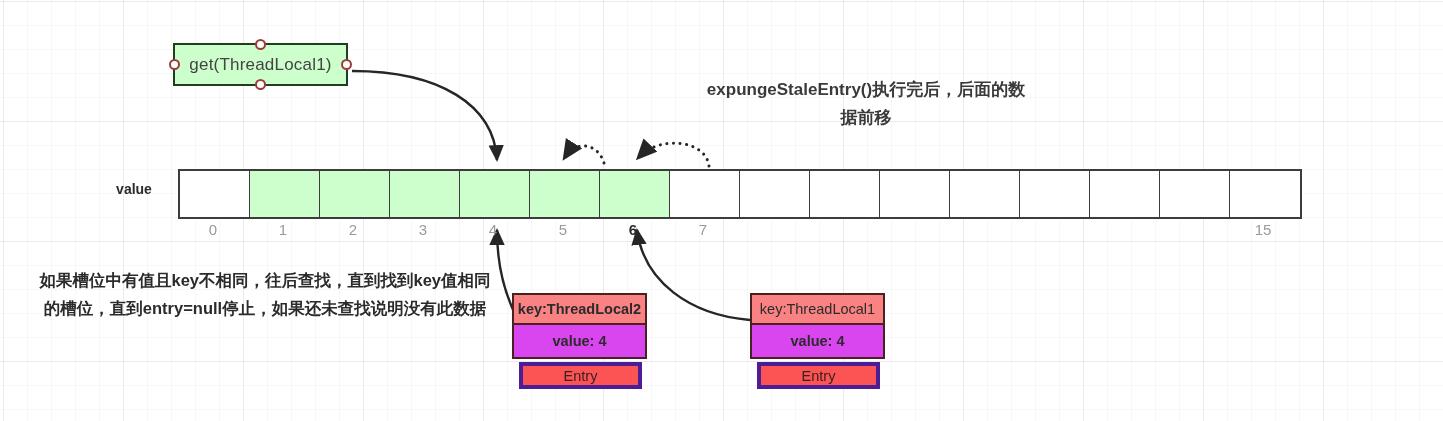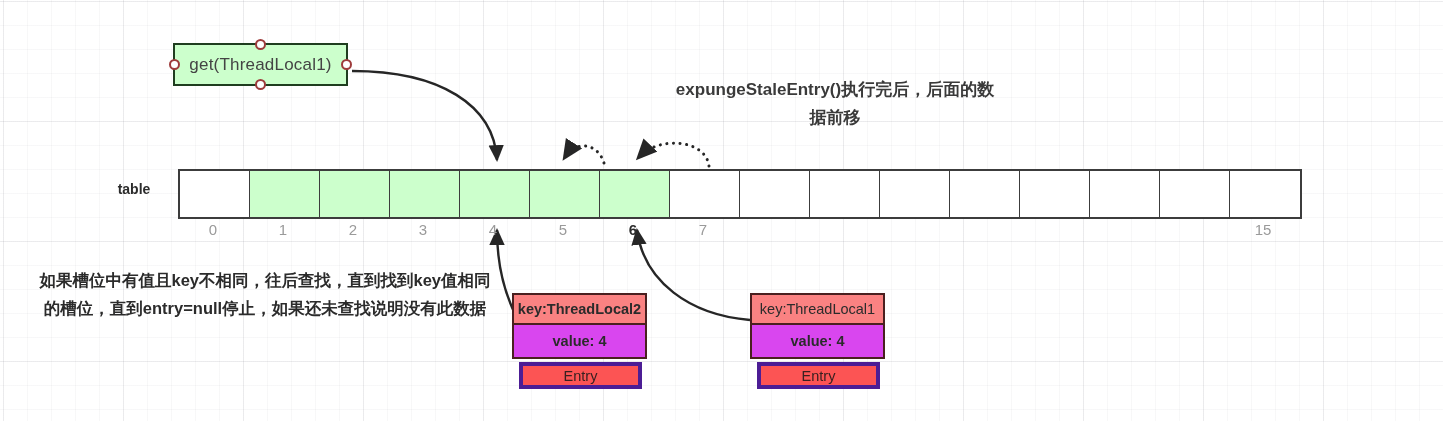--- a/index.html
+++ b/index.html
@@ -61,21 +61,21 @@
     box-sizing: border-box;
   }
   .handle.h-top    { left: 50%; top: -6px;  margin-left: -5.5px; }
   .handle.h-bottom { left: 50%; bottom: -6px; margin-left: -5.5px; }
   .handle.h-left   { top: 50%; left: -6px;  margin-top: -5.5px; }
   .handle.h-right  { top: 50%; right: -6px; margin-top: -5.5px; }
 
   
   #heading {
     position: absolute;
-    left: 670px;
+    left: 701px;
     top: 76px;
     width: 330px;
     text-align: center;
     font-size: 17px;
     font-weight: bold;
     color: #3a3a3a;
     line-height: 28px;
   }
 
   
@@ -216,21 +216,21 @@
 <div id="get-node">
   <span class="label">get(ThreadLocal1)</span>
   <span class="handle h-top"></span>
   <span class="handle h-right"></span>
   <span class="handle h-bottom"></span>
   <span class="handle h-left"></span>
 </div>
 
 <div id="heading">expungeStaleEntry()执行完后，后面的数据前移</div>
 
-<div id="table-label">table</div>
+<div id="table-label">value</div>
 
 <div id="table-row">
   <div class="cell"></div>
   <div class="cell filled"></div>
   <div class="cell filled"></div>
   <div class="cell filled"></div>
   <div class="cell filled"></div>
   <div class="cell filled"></div>
   <div class="cell filled"></div>
   <div class="cell"></div>

